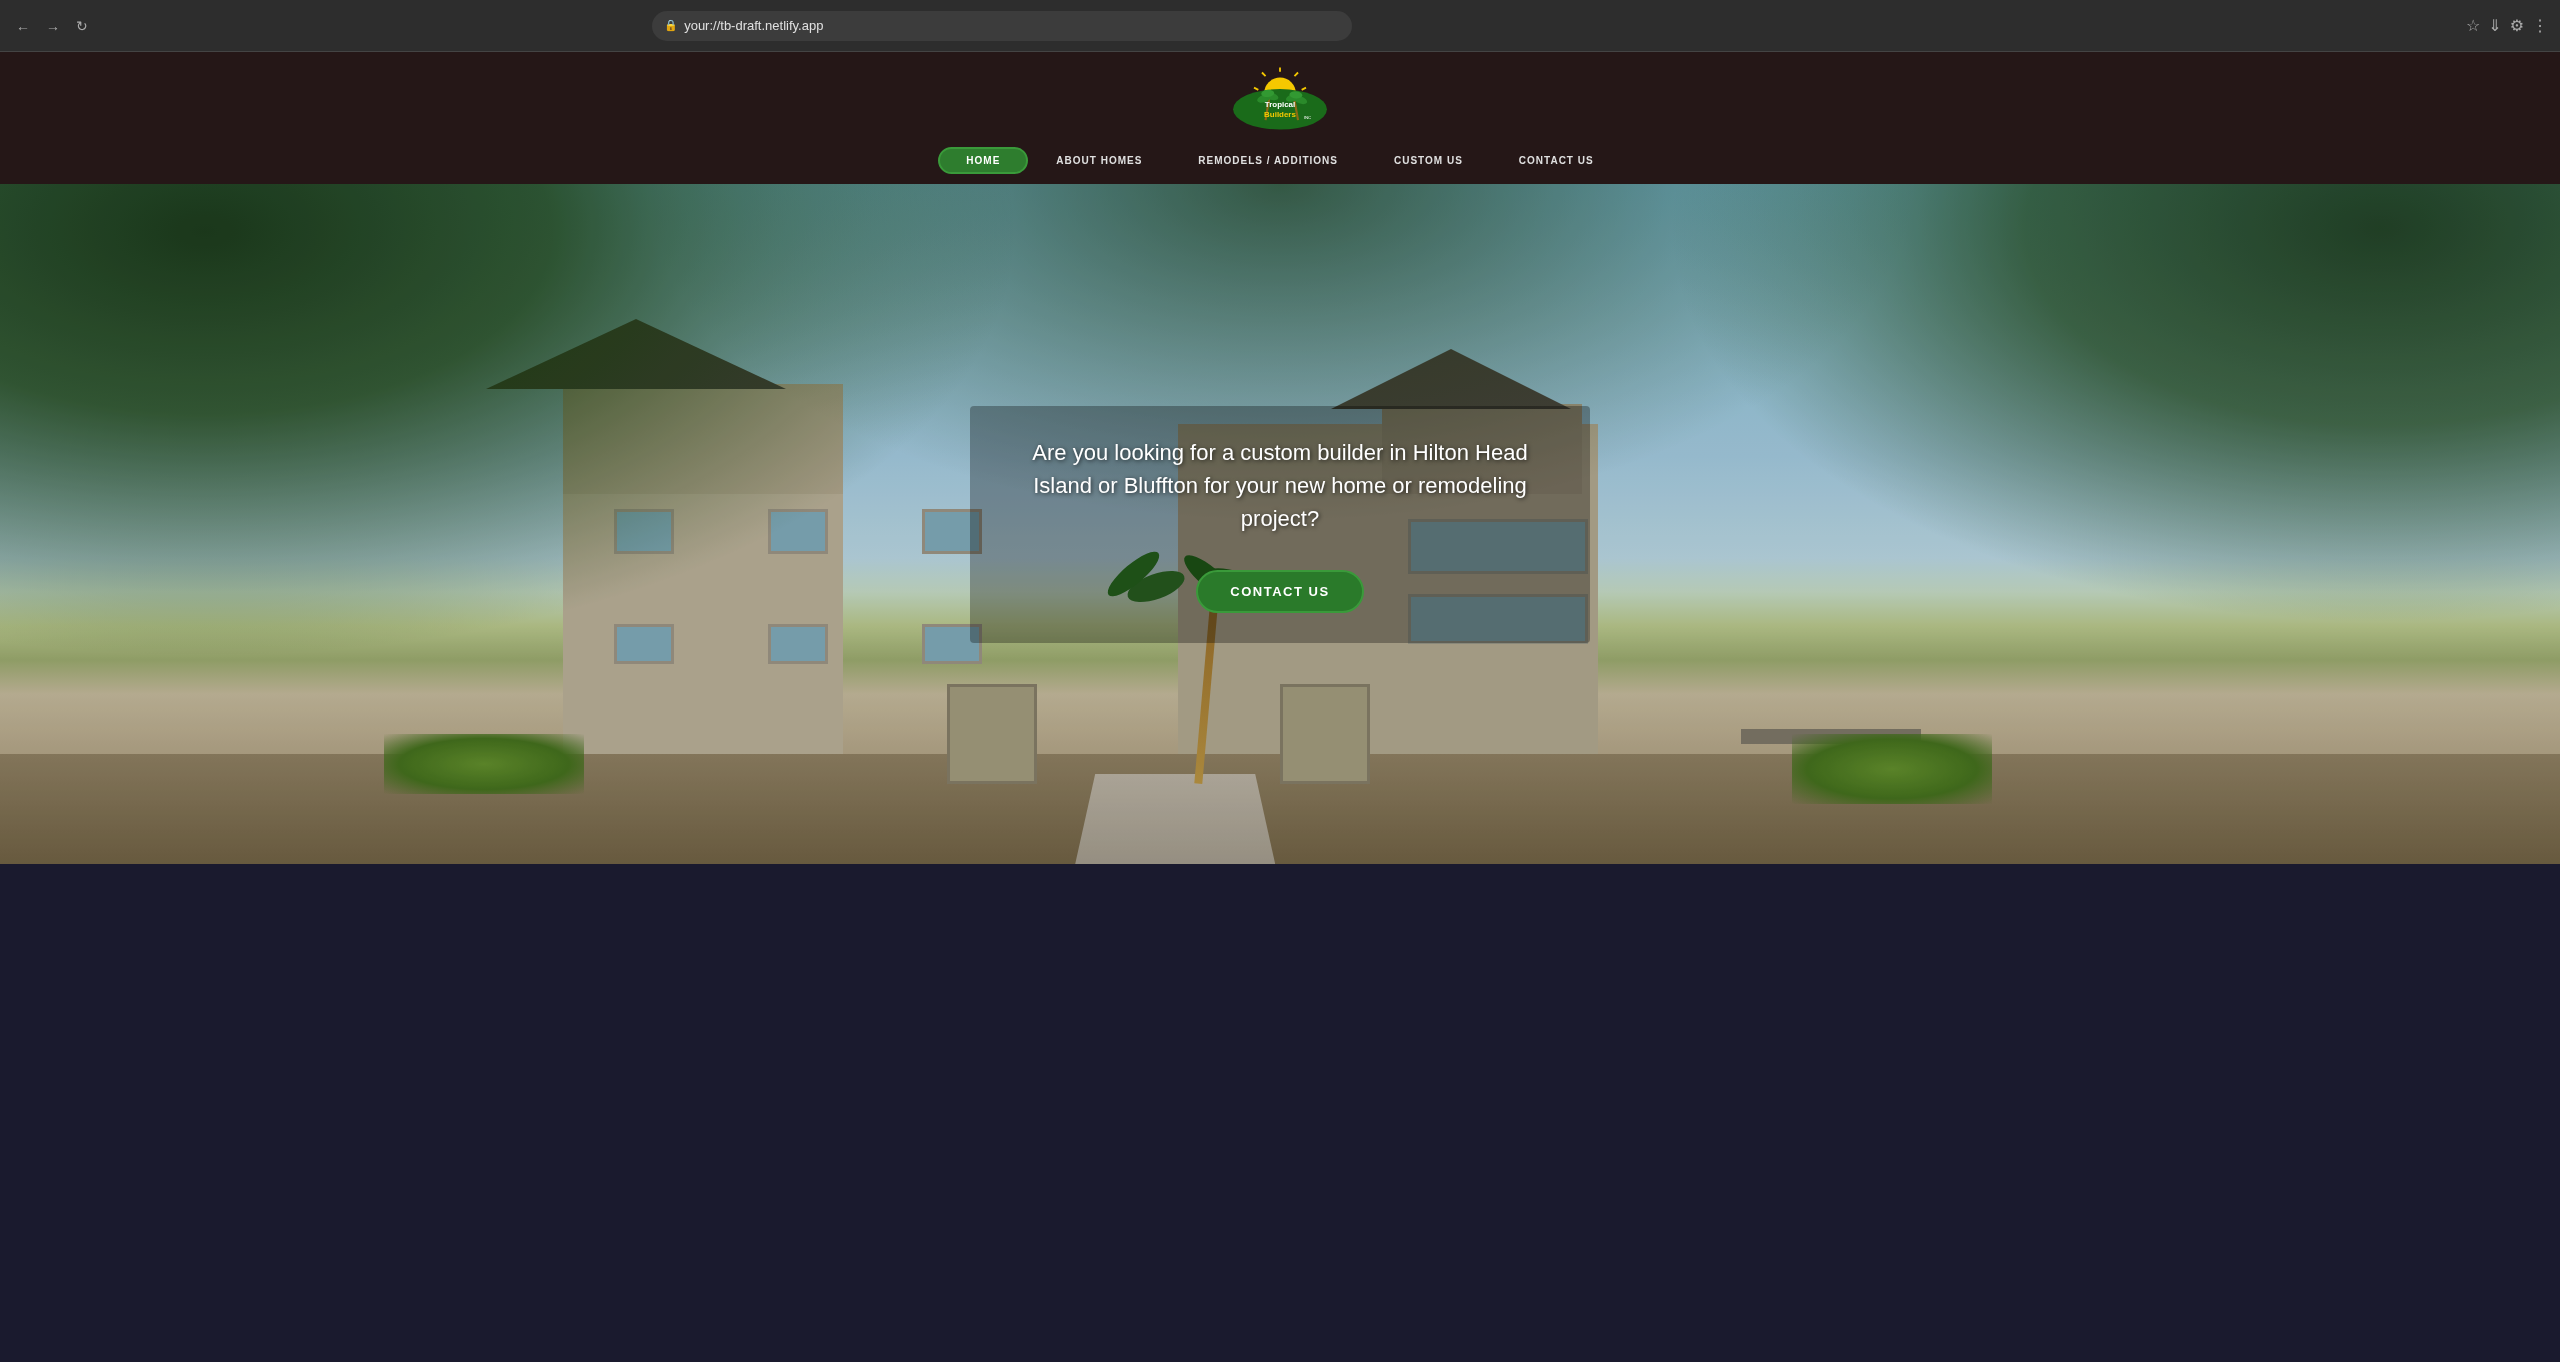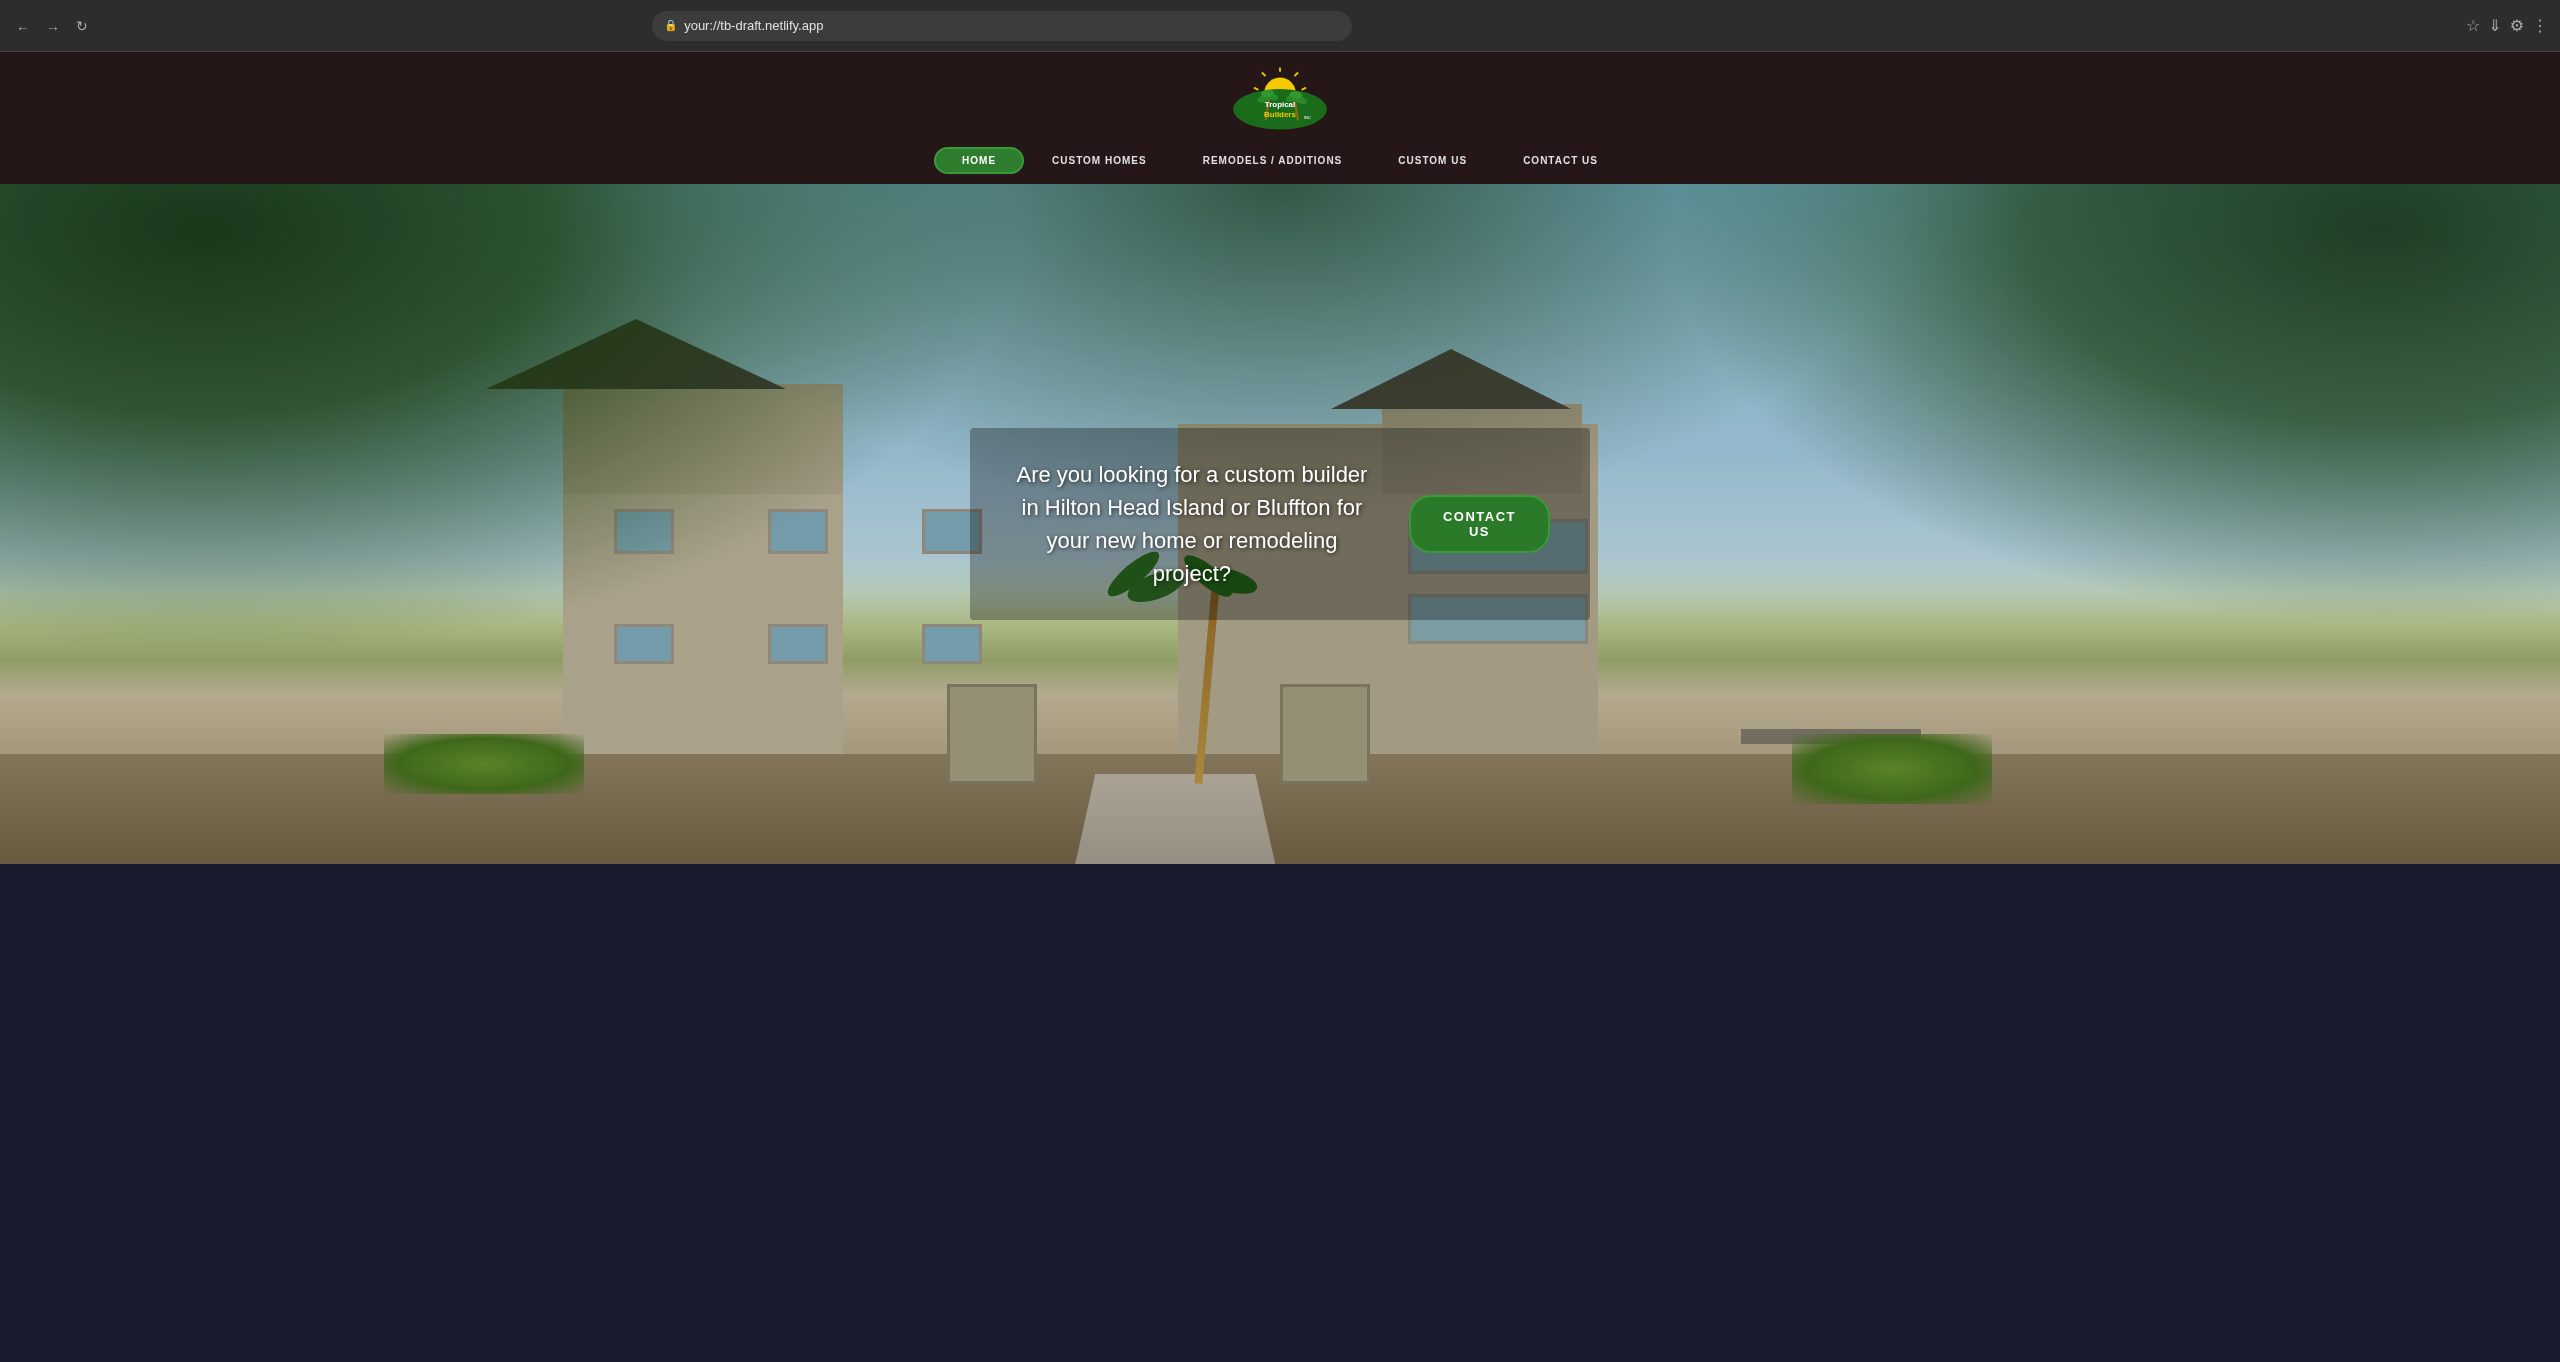--- a/index.html
+++ b/index.html
@@ -87,20 +87,21 @@
       align-items: center;
       justify-content: center;
     }
 
     
     .hero-content {
       position: relative;
       z-index: 10;
       text-align: center;
       display: flex;
+      flex-direction: column;
       align-items: center;
       gap: 35px;
       padding: 30px 40px;
       background: rgba(0,0,0,0.30);
       border-radius: 4px;
       max-width: 620px;
     }
     .hero-tagline {
       color: #fff;
       font-size: 22px;
@@ -239,21 +240,21 @@
         <text x="90" y="57" text-anchor="middle" fill="#fff" font-size="11" font-weight="bold" font-family="Arial">Tropical</text>
 
         <text x="90" y="70" text-anchor="middle" fill="#f5c800" font-size="11" font-weight="bold" font-family="Arial">Builders</text>
 
         <text x="128" y="74" text-anchor="middle" fill="#fff" font-size="6" font-family="Arial">INC</text>
       </svg>
     </div>
 
     <nav class="nav-bar">
       <a class="nav-item active">HOME</a>
-      <a class="nav-item">CUSTOM HOMES</a>
+      <a class="nav-item">ABOUT HOMES</a>
       <a class="nav-item">REMODELS / ADDITIONS</a>
       <a class="nav-item">CUSTOM US</a>
       <a class="nav-item">CONTACT US</a>
     </nav>
   </header>
 
   <section class="hero">
 
     <div class="photo-bg"></div>
 

